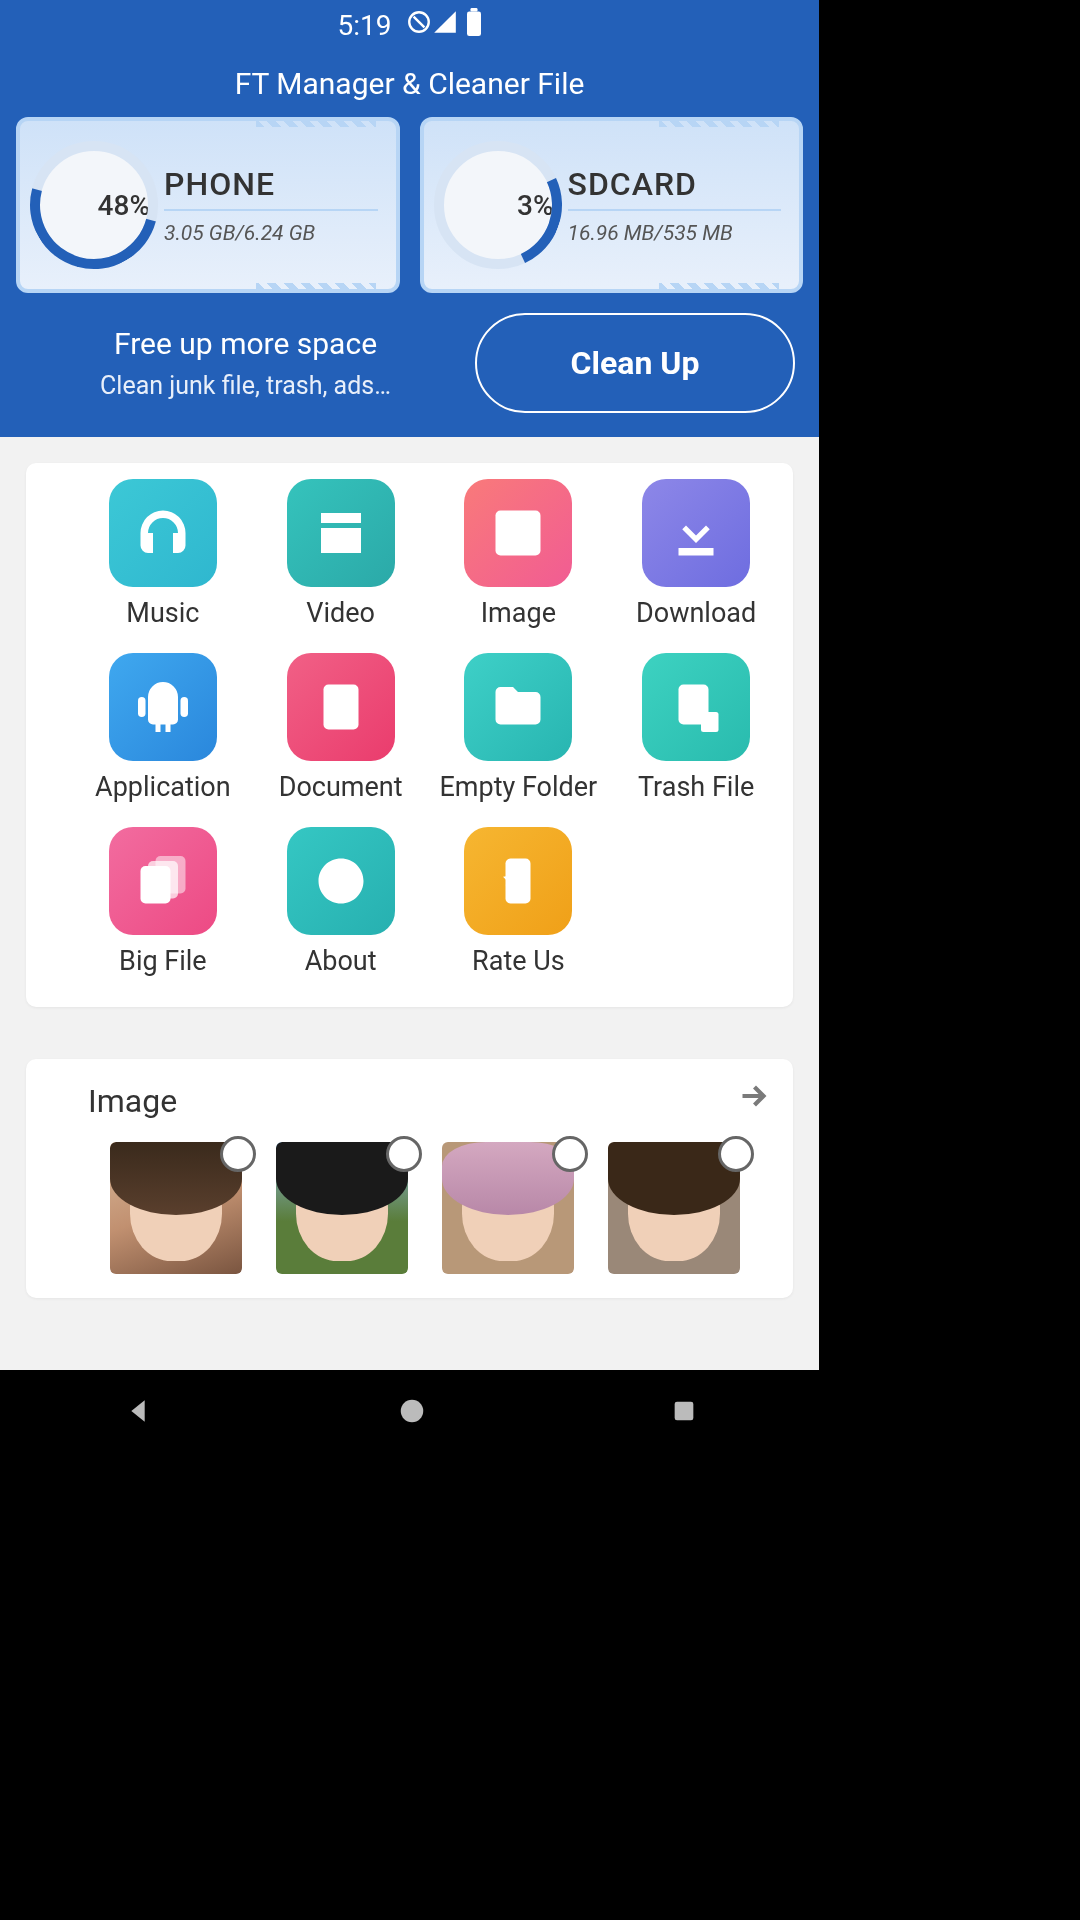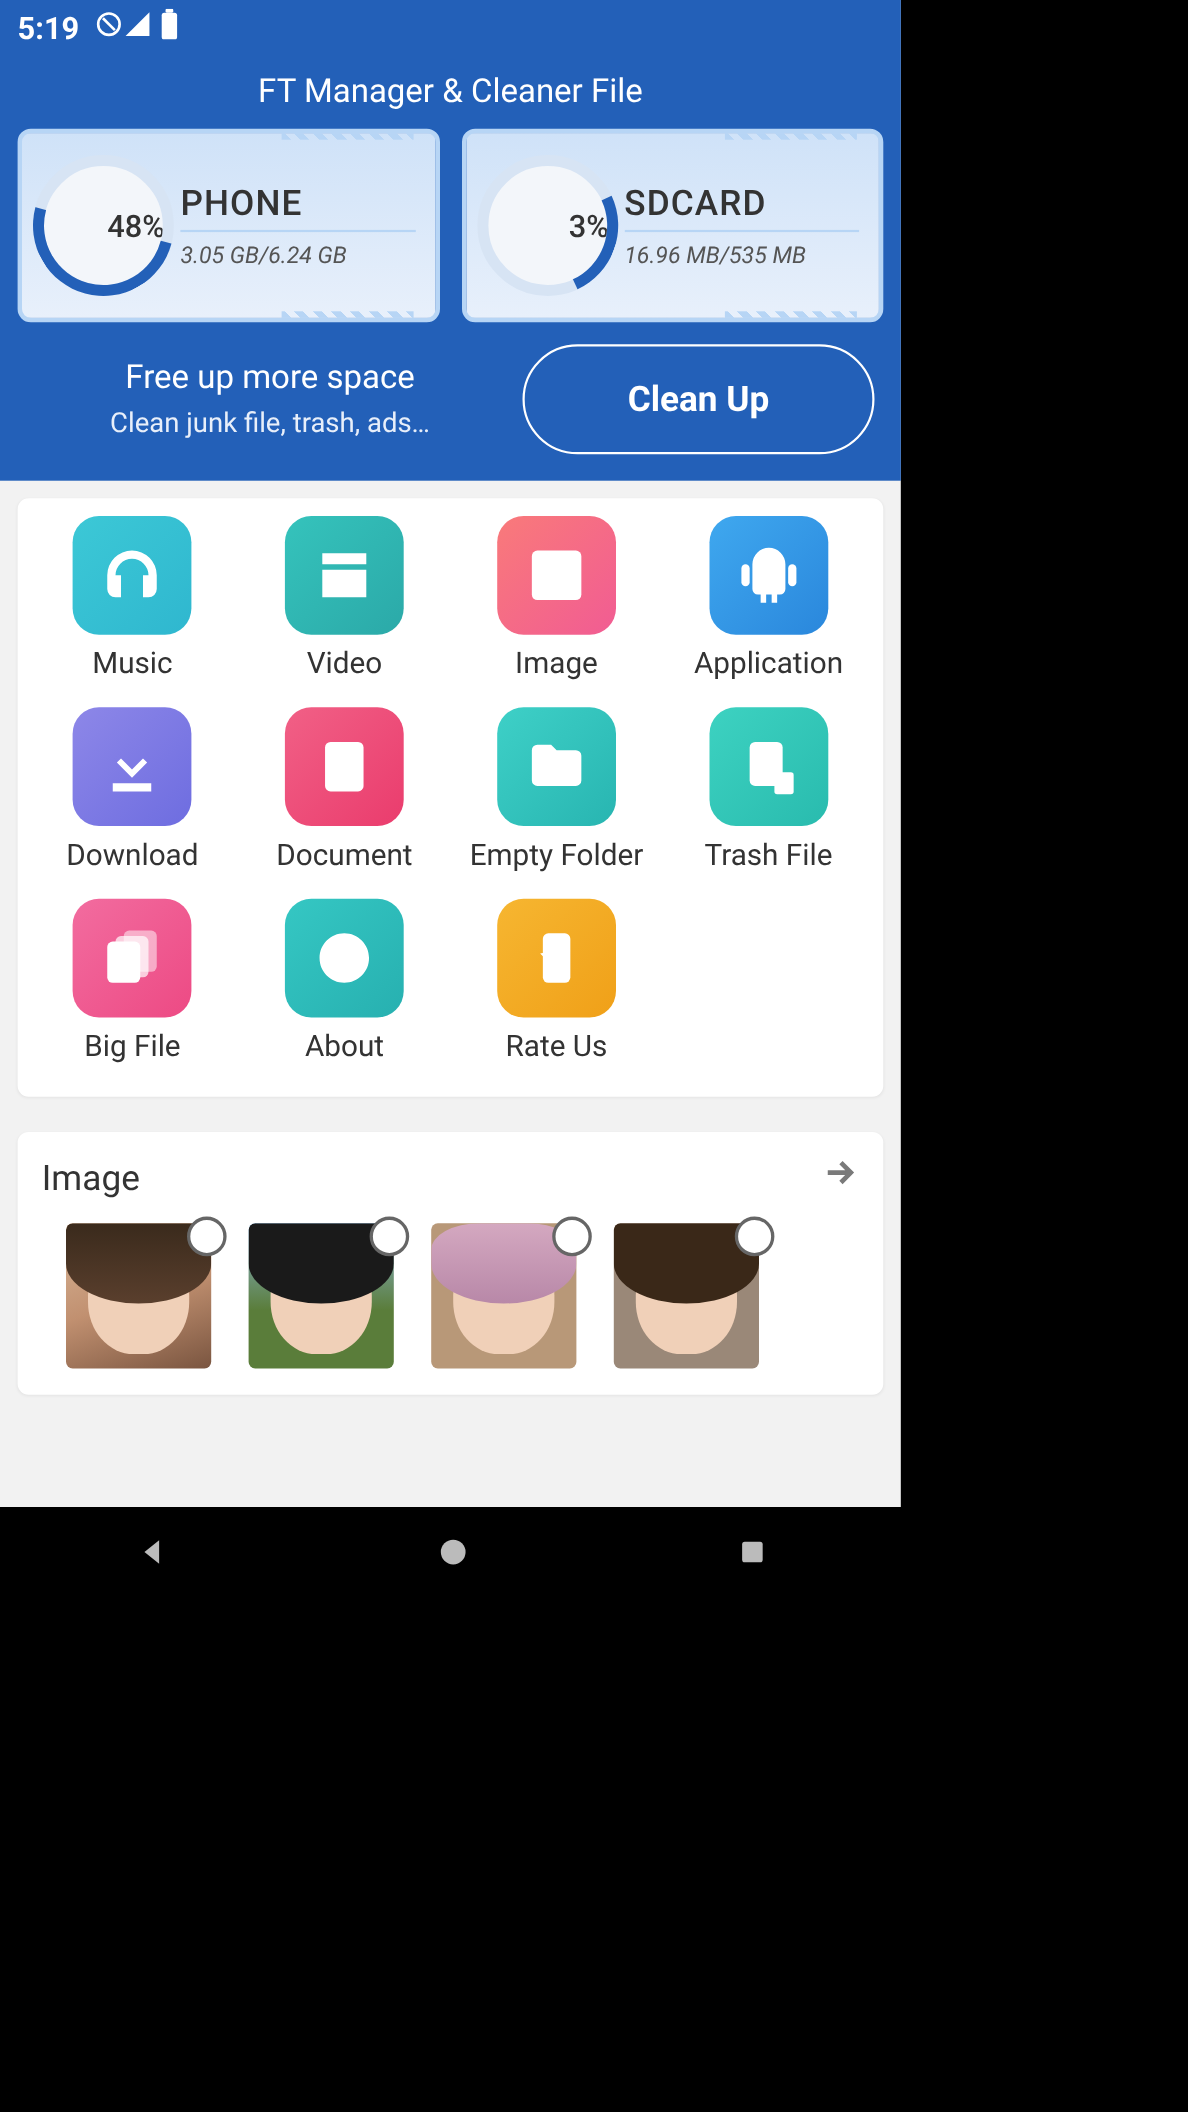--- a/index.html
+++ b/index.html
@@ -15,25 +15,25 @@
   height: 1370px;
   background: #f2f2f2;
   display: flex;
   flex-direction: column;
 }
 .status-bar {
   height: 50px;
   background: #2360b8;
   display: flex;
   align-items: center;
-  justify-content: flex-start;
+  justify-content: center;
   padding: 0 16px;
   color: #fff;
   font-size: 28px;
-  font-weight: 700;
+  font-weight: 400;
 }
 .status-left { display: flex; align-items: center; gap: 14px; }
 .status-right { display: flex; align-items: center; gap: 8px; }
 .header {
   background: #2360b8;
   padding: 12px 16px 24px;
 }
 .app-title {
   color: #fff;
   font-size: 30px;
@@ -131,24 +131,25 @@
   background: transparent;
   color:#fff;
   font-size: 32px;
   display:flex;
   align-items:center;
   justify-content:center;
   cursor:pointer;
   font-weight:bold;
 }
 .panel {
-  margin: 16px;
+  margin: 26px;
   background:#fff;
   border-radius:10px;
   box-shadow: 0 1px 3px rgba(0,0,0,.06);
+  padding-left: 40px;
 }
 .cat-grid {
   display:grid;
   grid-template-columns: repeat(4,1fr);
   gap: 24px 0;
   padding: 16px 8px 30px;
 }
 .cat-item {
   display:flex;
   flex-direction:column;
@@ -327,36 +328,36 @@
     <div class="cat-icon c-image">
       <svg viewBox="0 0 24 24">
               <rect x="3" y="3" width="18" height="18" rx="2"></rect>
               <circle cx="15" cy="8" r="1.5" fill="#fff"></circle>
               <path d="M5 18l5-6 4 5 2-2 3 3z" fill="#fff" fill-opacity=".5"></path>
             </svg>
     </div>
     <div class="cat-label">Image</div>
         </div>
         <div class="cat-item">
+    <div class="cat-icon c-download">
+      <svg viewBox="0 0 24 24">
+              <path d="M12 3v10l-4-4-1.5 1.5L12 16l5.5-5.5L16 9l-4 4V3zM5 18h14v3H5z"></path>
+            </svg>
+    </div>
+    <div class="cat-label">Download</div>
+        </div>
+        <div class="cat-item">
     <div class="cat-icon c-app">
       <svg viewBox="0 0 24 24">
               <path d="M6 8a6 6 0 0112 0v9a2 2 0 01-2 2h-1v3h-2v-3h-2v3H9v-3H8a2 2 0 01-2-2z"></path>
               <rect x="2" y="8" width="3" height="8" rx="1.5"></rect>
               <rect x="19" y="8" width="3" height="8" rx="1.5"></rect>
             </svg>
     </div>
     <div class="cat-label">Application</div>
-        </div>
-        <div class="cat-item">
-    <div class="cat-icon c-download">
-      <svg viewBox="0 0 24 24">
-              <path d="M12 3v10l-4-4-1.5 1.5L12 16l5.5-5.5L16 9l-4 4V3zM5 18h14v3H5z"></path>
-            </svg>
-    </div>
-    <div class="cat-label">Download</div>
         </div>
         <div class="cat-item">
     <div class="cat-icon c-document">
       <svg viewBox="0 0 24 24">
               <rect x="5" y="3" width="14" height="18" rx="2"></rect>
               <path d="M8 8h8M8 12h8M8 16h5" stroke="#fff" stroke-width="2"></path>
             </svg>
     </div>
     <div class="cat-label">Document</div>
         </div>

